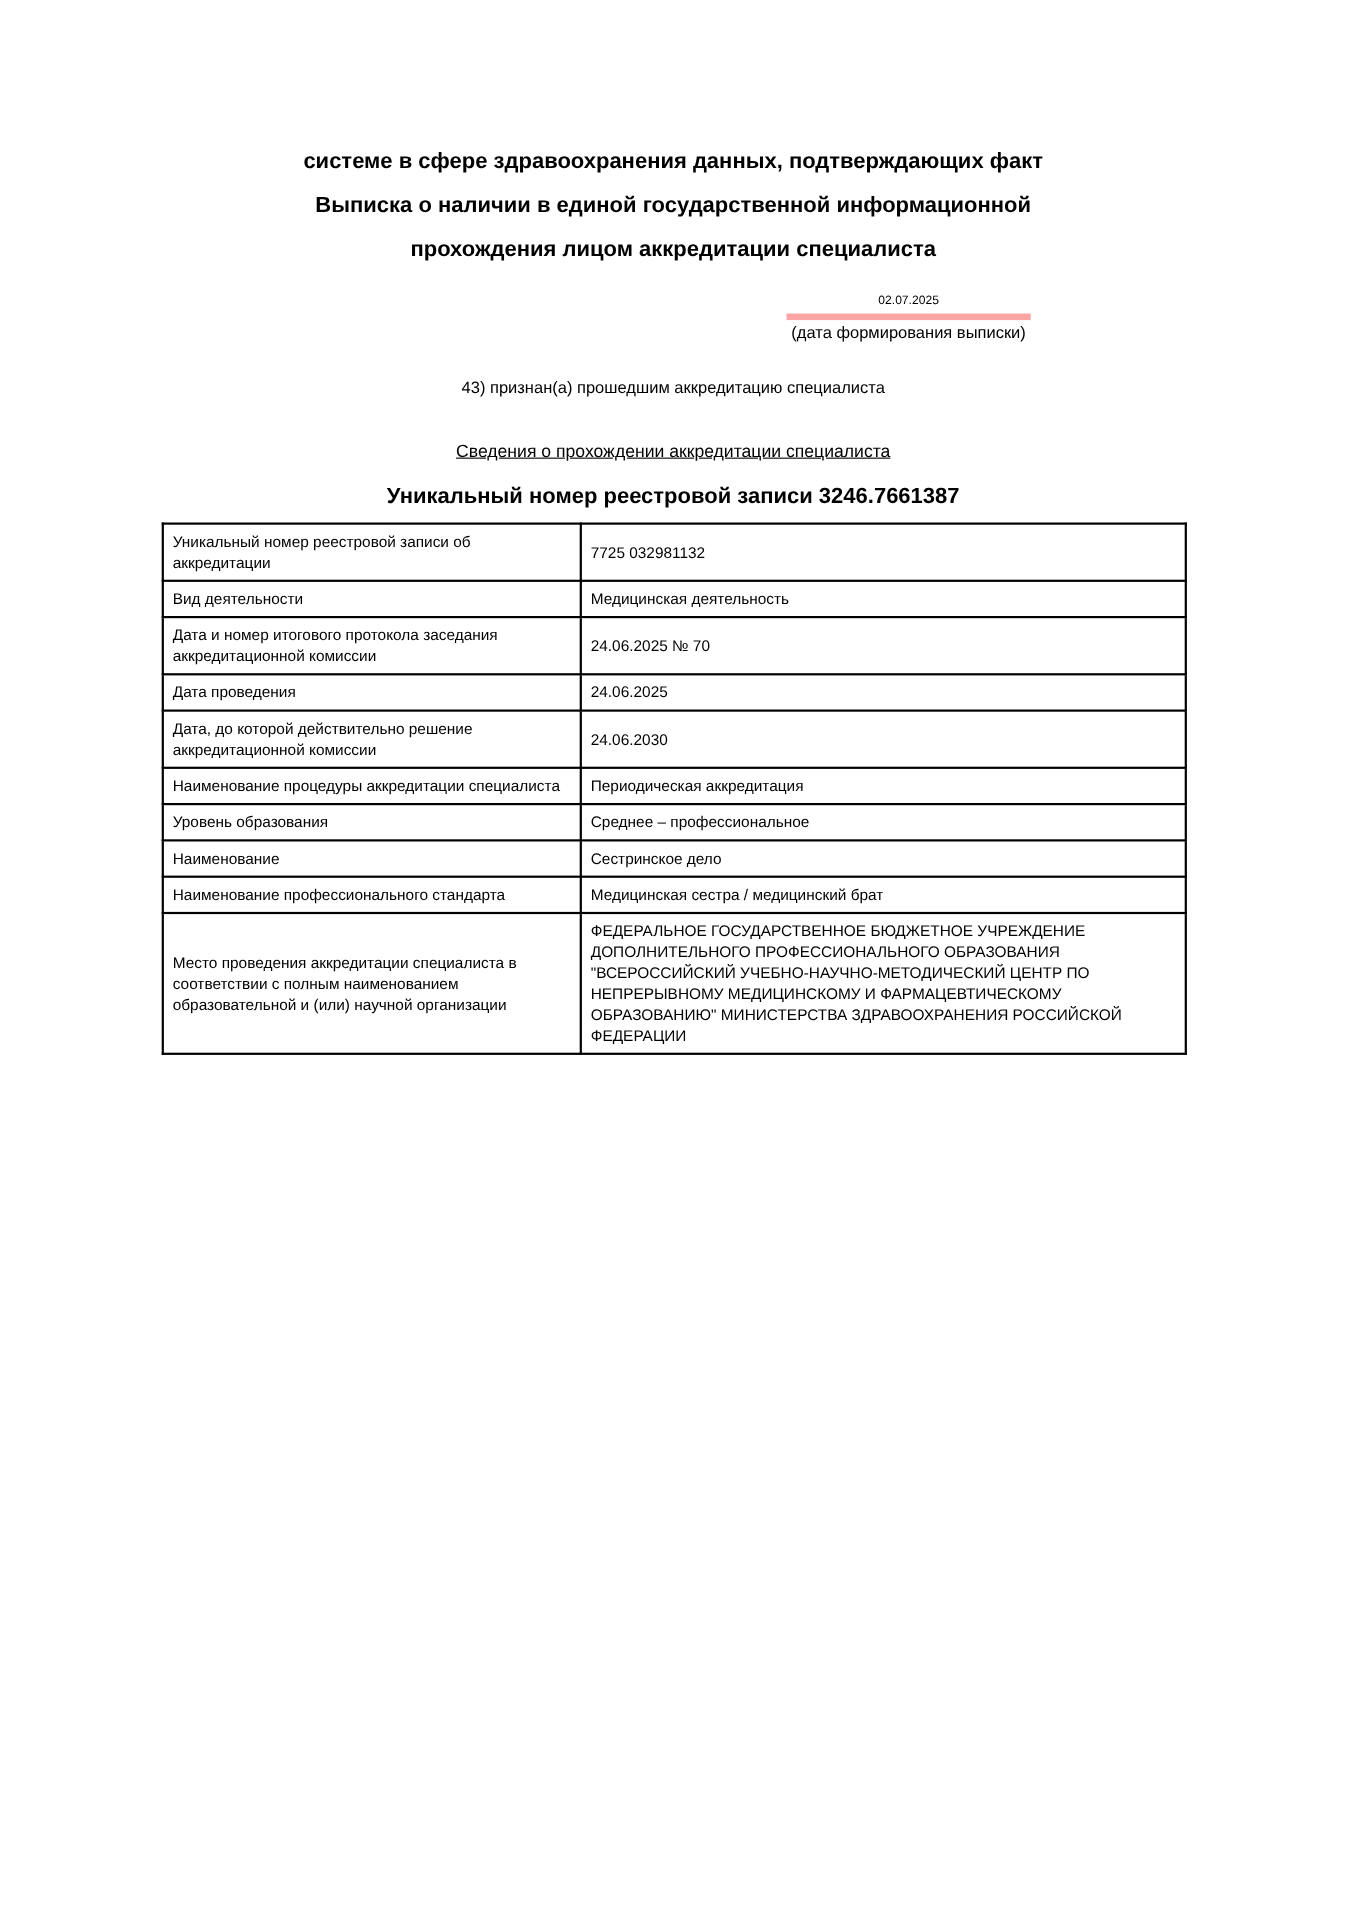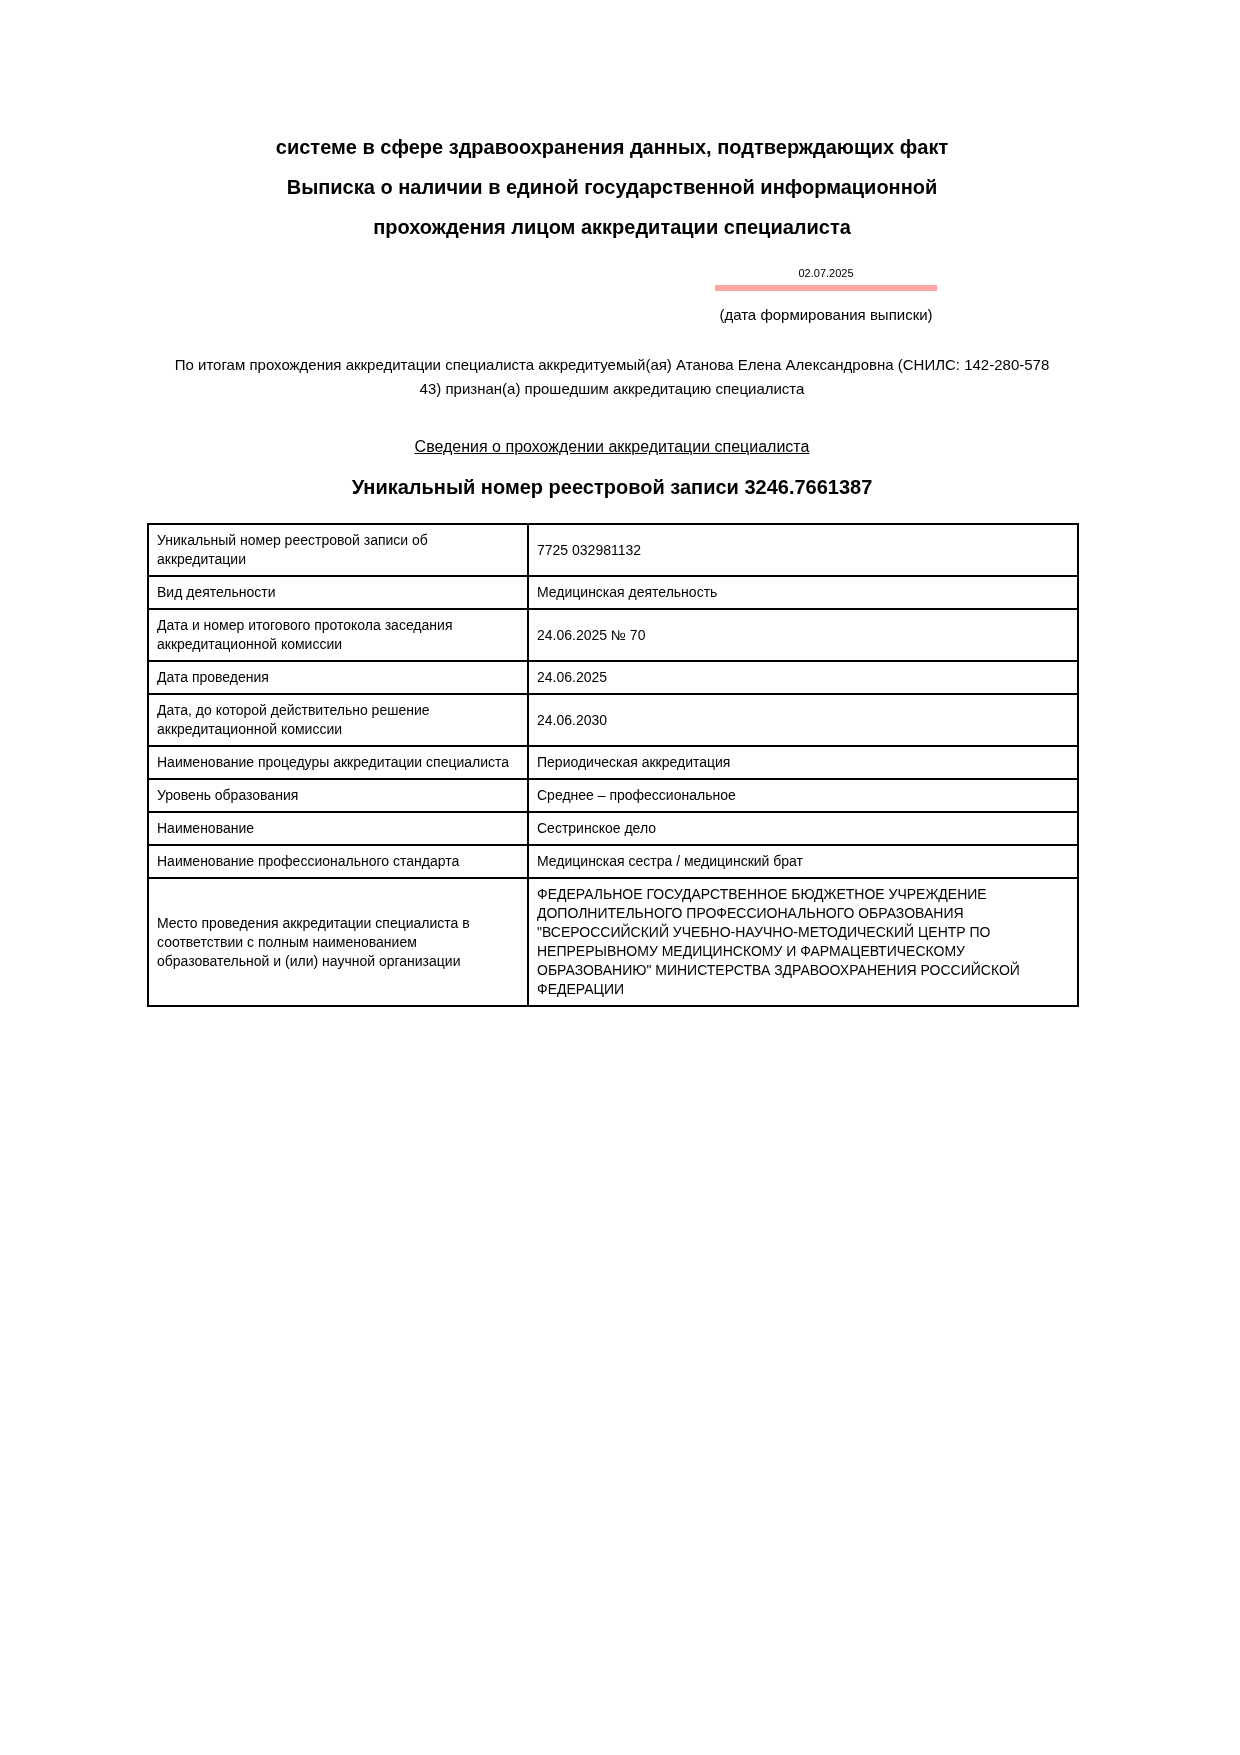--- a/index.html
+++ b/index.html
@@ -32,21 +32,21 @@
   }
   .date-value {
     font-size: 11px;
     line-height: 22px;
     padding-bottom: 1px;
     border-bottom: 6px solid #fca5a5;
   }
   .date-caption {
     font-size: 15px;
     line-height: 20px;
-    padding-top: 14px;
+    padding-top: 2px;
   }
   .intro {
     margin-top: 28px;
     font-size: 15px;
     line-height: 24px;
     text-align: center;
   }
   .section-heading {
     margin-top: 36px;
     font-size: 16px;
@@ -55,21 +55,21 @@
     text-decoration: underline;
   }
   .registry-heading {
     margin-top: 16px;
     font-size: 20px;
     font-weight: bold;
     line-height: 28px;
     text-align: center;
   }
   table.acc-table {
-    margin-top: 22px;
+    margin-top: 10px;
     width: 930px;
     border-collapse: collapse;
     table-layout: fixed;
   }
   table.acc-table td {
     border: 2px solid #000000;
     font-size: 14px;
     line-height: 19px;
     vertical-align: middle;
     padding: 6px 8px;
@@ -88,21 +88,20 @@
     <div>Выписка о наличии в единой государственной информационной</div>
     <div>прохождения лицом аккредитации специалиста</div>
   </div>
 
   <div class="date-block">
     <div class="date-value">02.07.2025</div>
     <div class="date-caption">(дата формирования выписки)</div>
   </div>
 
   <div class="intro">
-    <div>По итогам прохождения аккредитации специалиста аккредитуемый(ая) Атанова Елена Александровна (СНИЛС: 142-280-578</div>
     <div>43) признан(а) прошедшим аккредитацию специалиста</div>
   </div>
 
   <div class="section-heading">Сведения о прохождении аккредитации специалиста</div>
 
   <div class="registry-heading">Уникальный номер реестровой записи 3246.7661387</div>
 
   <table class="acc-table">
     <tbody>
       <tr>

